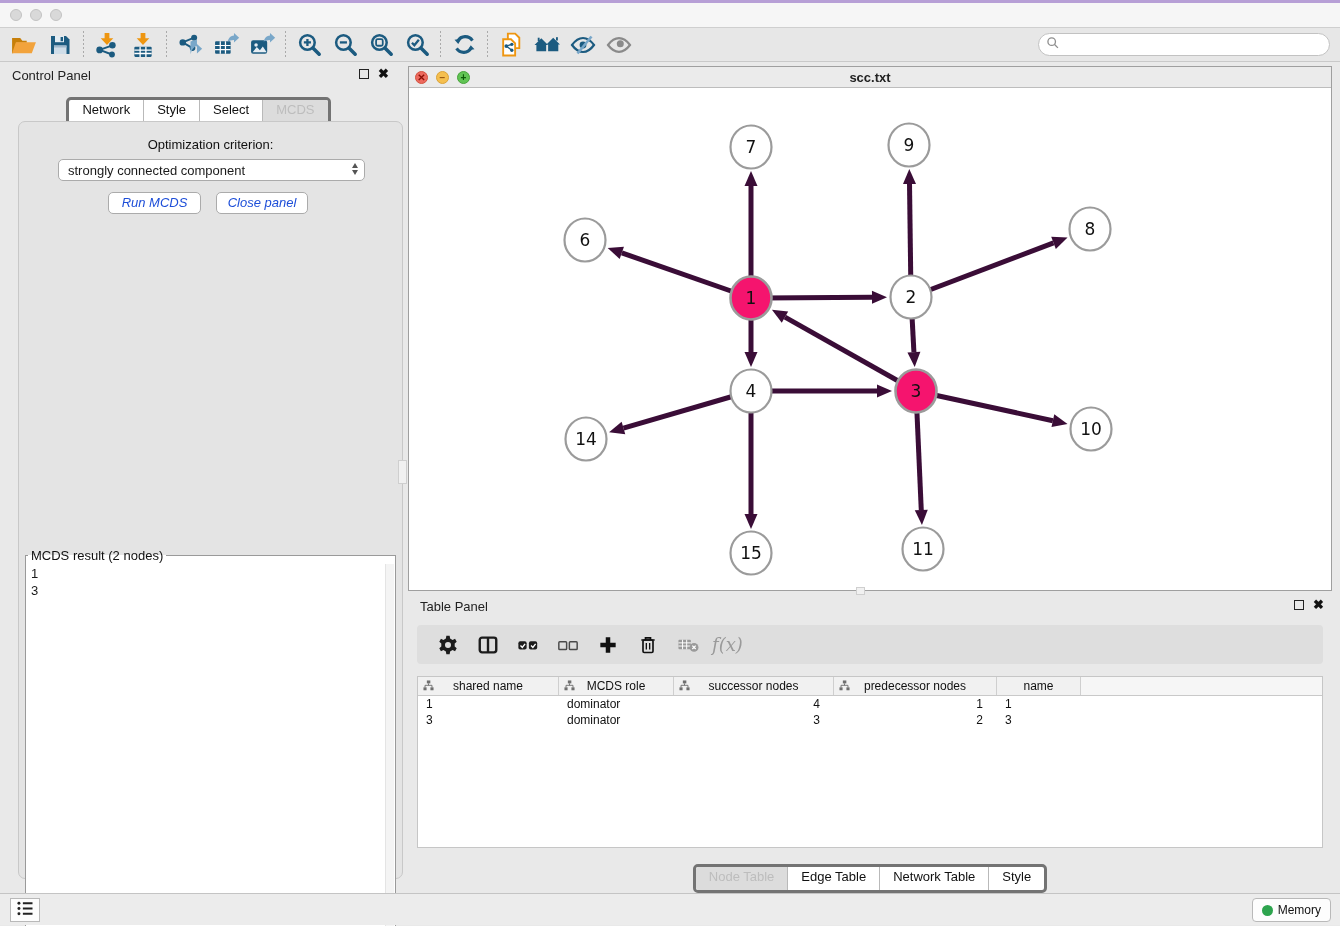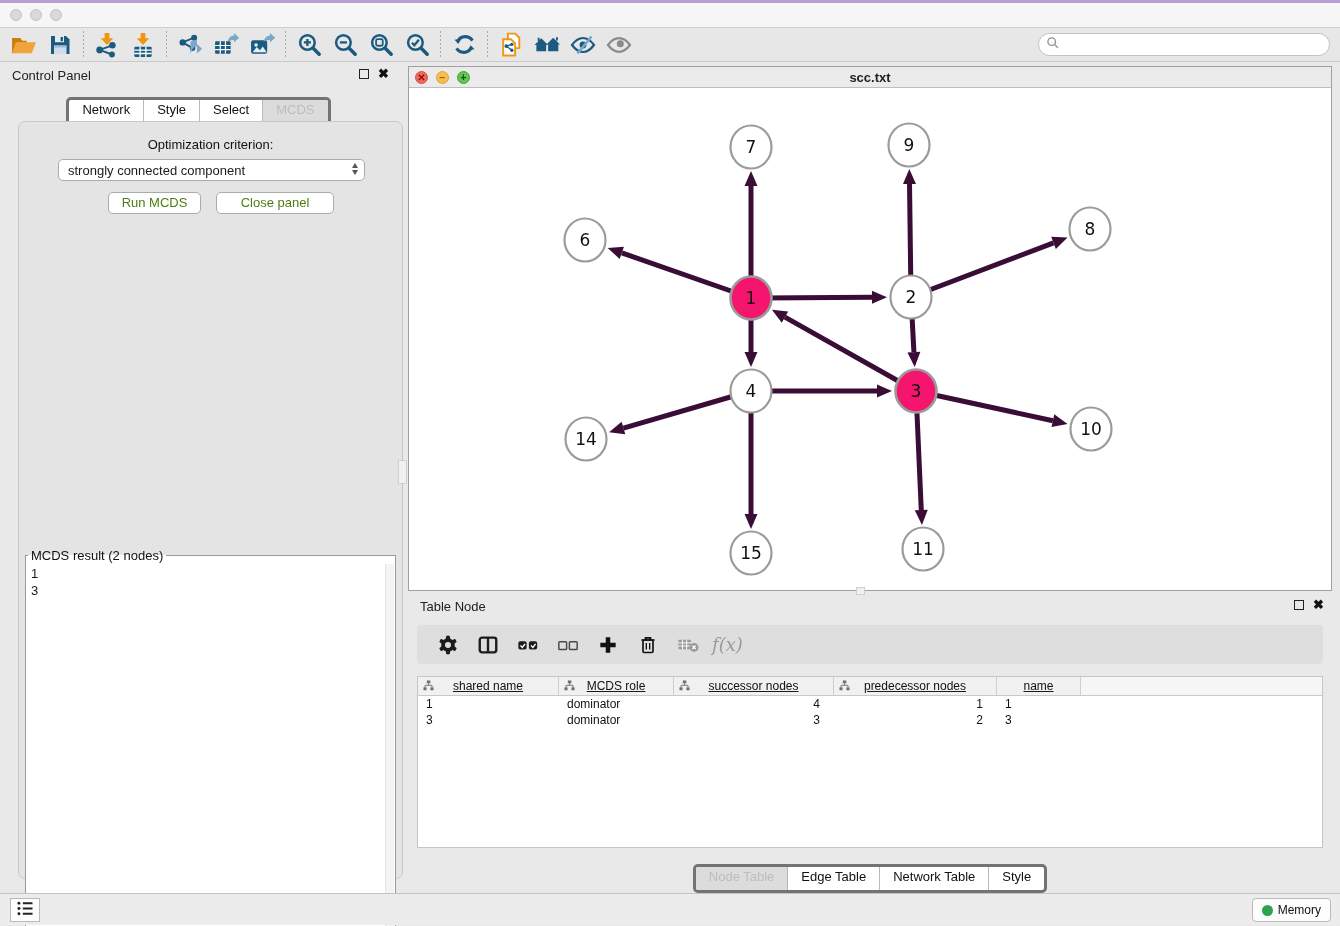--- a/index.html
+++ b/index.html
@@ -31,23 +31,23 @@
   .seg .t:first-child { border-left:none; }
   .seg .t.active { background:#dcdcdc; color:#bdbdbd; }
   #cp-tabs { position:absolute; left:0; right:0; top:31px; text-align:center; }
 
   #cp-content { position:absolute; left:6px; top:55px; width:385px; height:758px; background:#e4e4e4; border:1px solid #c8c8c8; border-radius:7px;margin-left:12px; }
   #opt-label { position:absolute; left:0; right:0; top:15px; text-align:center; font-size:13px; color:#111; }
   #criterion-select { position:absolute; left:39px; top:37px; width:307px; height:22px; background:#fff; border:1px solid #ababab; border-radius:5px; display:flex; align-items:center; padding-left:9px; font-size:13px; }
   #criterion-select .stepper { position:absolute; right:6px; top:3px; display:flex; flex-direction:column; align-items:center; gap:2px; }
   .tri-up { width:0; height:0; border-left:3.5px solid transparent; border-right:3.5px solid transparent; border-bottom:5px solid #555; }
   .tri-dn { width:0; height:0; border-left:3.5px solid transparent; border-right:3.5px solid transparent; border-top:5px solid #555; }
-  .mac-btn { position:absolute; height:22px; background:#fff; border:1px solid #ababab; border-radius:5px; font-size:13px; color:#4d7c0f; text-align:center; line-height:20px; }
+  .mac-btn { position:absolute; height:22px; background:#fff; border:1px solid #ababab; border-radius:5px; font-size:13px; color:#1d4ed8; text-align:center; line-height:20px;font-style:italic; }
   #run-btn { left:89px; top:70px; width:93px; }
-  #closepanel-btn { left:197px; top:70px; width:118px; }
+  #closepanel-btn { left:197px; top:70px; width:92px; }
 
   #result-box { position:absolute; left:6px; top:426px; width:371px; height:380px; border:1px solid #9a9a9a; background:#fff; }
   #result-box legend { font-size:13px; color:#111; padding:0 3px; margin-left:2px; background:transparent; }
   #result-lines { position:absolute; left:2px; top:0px; right:10px; bottom:2px; font-size:13px; line-height:17px; white-space:pre; padding:2px 0 0 3px; overflow:hidden; }
   #result-scroll { position:absolute; right:1px; top:1px; width:9px; bottom:1px; background:#f4f4f4; border-left:1px solid #e4e4e4; }
 
   
   #v-splitter { position:absolute; left:397px; top:66px; width:11px; height:822px; }
   #v-grip { position:absolute; left:1px; top:394px; width:9px; height:24px; background:#f1f1f1; border:1px solid #cfcfcf; }
   #h-grip { position:absolute; left:856px; top:587px; width:9px; height:8px; background:#f1f1f1; border:1px solid #cfcfcf; }
@@ -61,21 +61,21 @@
   .tl.yel { background:#f5bf4f; border:1px solid #dba338; color:#985712; }
   .tl.grn { background:#61c454; border:1px solid #47a33b; color:#0c5a07; }
   #net-title { position:absolute; left:0; right:0; top:3px; text-align:center; font-size:13px; font-weight:700; color:#222; }
   #graph-svg { position:absolute; left:0; top:21px; }
 
   
   #table-panel { position:absolute; left:408px; top:597px; width:924px; height:291px; }
   #tp-toolbar { position:absolute; left:9px; top:28px; width:906px; height:39px; background:#dedede; border-radius:4px; display:flex; align-items:center; padding-left:12px; gap:2px; }
   #tp-toolbar .tbi { width:38px; }
   #table-box { position:absolute; left:9px; top:79px; width:906px; height:172px; background:#fff; border:1px solid #c6c6c6; }
-  #tbl-header { display:flex; height:19px; background:#f1f1f1; border-bottom:1px solid #c9c9c9;text-decoration:underline; }
+  #tbl-header { display:flex; height:19px; background:#f1f1f1; border-bottom:1px solid #c9c9c9; }
   .hcell { position:relative; border-right:1px solid #cfcfcf; font-size:12px; color:#111; display:flex; align-items:center; justify-content:center; }
   .hcell .hic { position:absolute; left:5px; top:3px; }
   .hcell.filler { border-right:none; background:#f6f6f6; }
   .trow { display:flex; height:16px; font-size:12px; color:#111; }
   .tcell { padding:1px 8px 0 8px; white-space:nowrap; overflow:hidden; }
   .tcell.num { text-align:right; padding-right:14px; }
   #tp-tabs { position:absolute; left:0; right:0; top:267px; text-align:center; }
 
   
   #statusbar { position:absolute; left:0; top:893px; width:1340px; height:32px; background:#ececec; border-top:1px solid #c4c4c4; }
@@ -394,21 +394,21 @@
       <g>
         <ellipse cx="514" cy="461" rx="20.5" ry="21.5" fill="#FFFFFF" stroke="#9B9B9B" stroke-width="2.2"></ellipse>
         <text x="514" y="467" text-anchor="middle" font-size="17" fill="#111111" font-family="DejaVu Sans, sans-serif">11</text>
       </g>
     </svg>
 </div>
 <div id="h-grip" style="position:absolute;"></div>
 
 <div id="table-panel">
   <div class="panel-head">
-    <span>Table Node</span>
+    <span>Table Panel</span>
     <span class="ctrls">
       <span class="float-ic"></span>
       <span class="close-ic">✖</span>
     </span>
   </div>
   <div id="tp-toolbar">
       <span class="tbi">
         <svg viewBox="0 0 24 24" width="22">
           <path d="M10.2 2h3.6l.5 2.9 2.7 1.6 2.7-1.2 1.8 3.1-2.2 1.9v3.4l2.2 1.9-1.8 3.1-2.7-1.2-2.7 1.6-.5 2.9h-3.6l-.5-2.9-2.7-1.6-2.7 1.2-1.8-3.1 2.2-1.9v-3.4L2.5 8.4l1.8-3.1L7 6.5l2.7-1.6z" fill="#1c1c1c"></path>
           <circle cx="12" cy="12" r="3.3" fill="#dedede"></circle>

